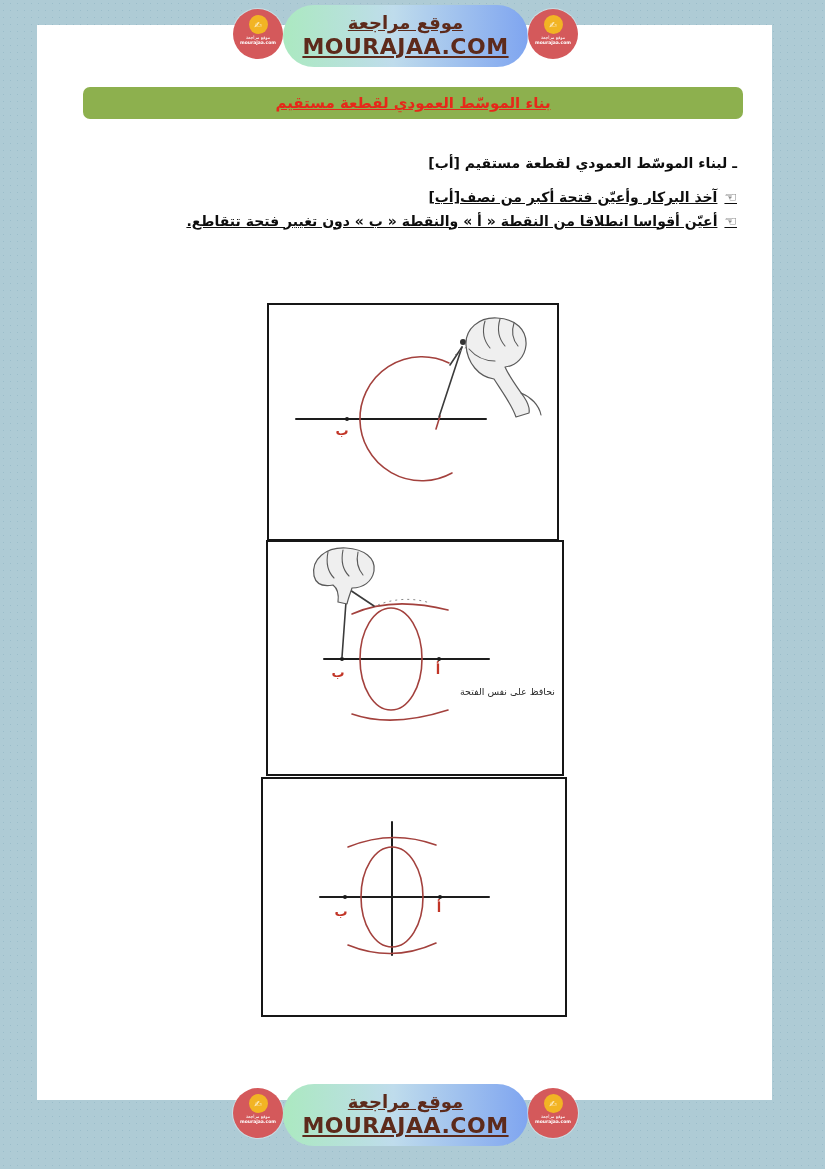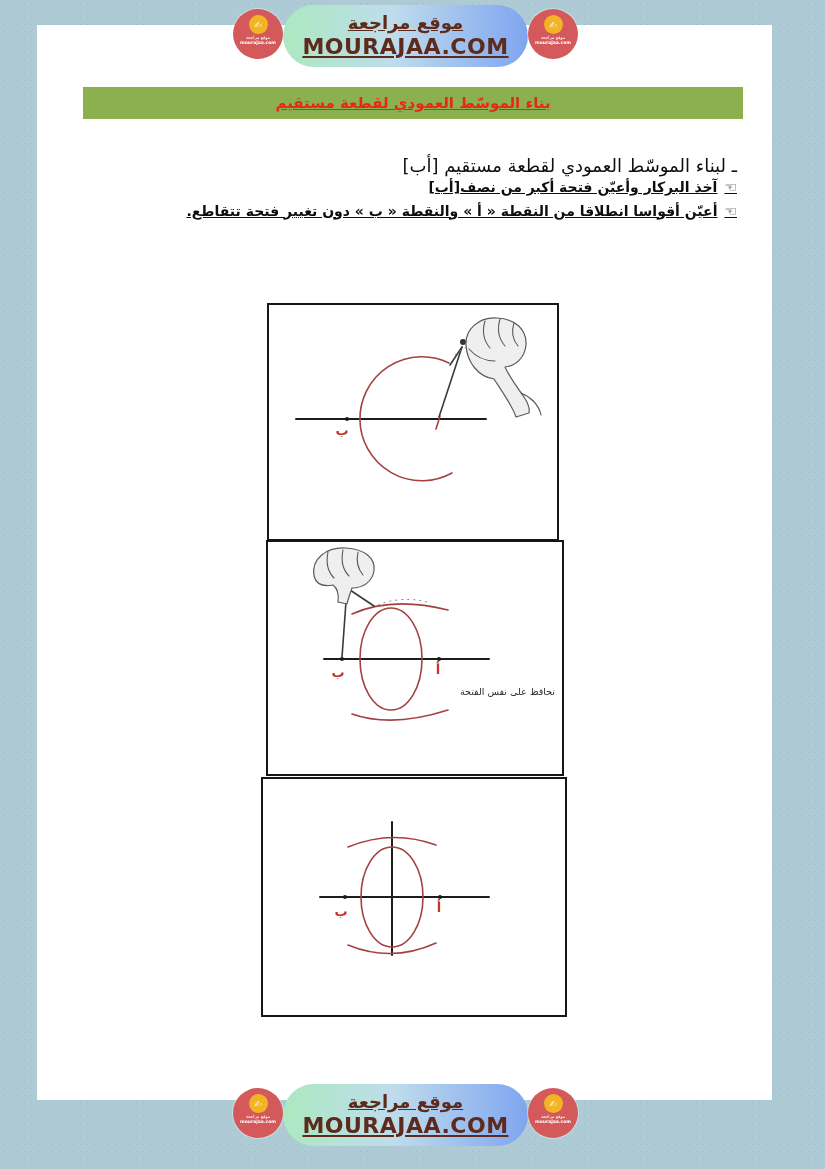--- a/index.html
+++ b/index.html
@@ -28,26 +28,26 @@
     display:flex;flex-direction:column;align-items:center;box-shadow:0 0 0 1px rgba(255,255,255,0.35);
   }
   .logo.l{left:0;}  .logo.r{left:295px;}
   .logo-sun{width:19px;height:19px;border-radius:50%;background:#f2b424;margin-top:6px;
     display:flex;align-items:center;justify-content:center;font-size:9px;color:#fff7e0;}
   .logo-t1{font-size:4.5px;color:#ffffff;margin-top:2px;line-height:1.1;}
   .logo-t2{font-size:4.5px;color:#ffffff;font-weight:700;line-height:1.1;}
   
   .titlebar{
     position:absolute;left:83px;top:87px;width:660px;height:32px;background:#8db04e;
-    display:flex;align-items:center;justify-content:center;
+    display:flex;align-items:center;justify-content:center;border-radius:7px;
   }
   .titlebar .t{color:#e6281a;font-weight:700;font-size:15px;text-decoration:underline;}
   
   .content{position:absolute;right:88px;top:155px;width:490px;direction:rtl;text-align:right;color:#0e0e0e;}
-  .intro{font-size:18px;font-weight:400;white-space:nowrap;}
+  .intro{font-size:14px;font-weight:700;margin-bottom:15px;white-space:nowrap;}
   .step{font-size:14px;font-weight:700;line-height:23.5px;white-space:nowrap;text-decoration:underline;}
   .hand{font-size:14px;color:#222;margin-left:7px;font-weight:400;}
   
   .diag{position:absolute;background:#ffffff;border:2px solid #161616;}
   #d1{left:267px;top:303px;width:288px;height:234px;}
   #d2{left:266px;top:540px;width:294px;height:232px;}
   #d3{left:261px;top:777px;width:302px;height:236px;}
   .diag svg{display:block;width:100%;height:100%;}
   .ln{stroke:#1d1d1d;stroke-width:2;stroke-linecap:round;}
   .arc{stroke:#a3413d;stroke-width:1.6;fill:none;stroke-linecap:round;}

